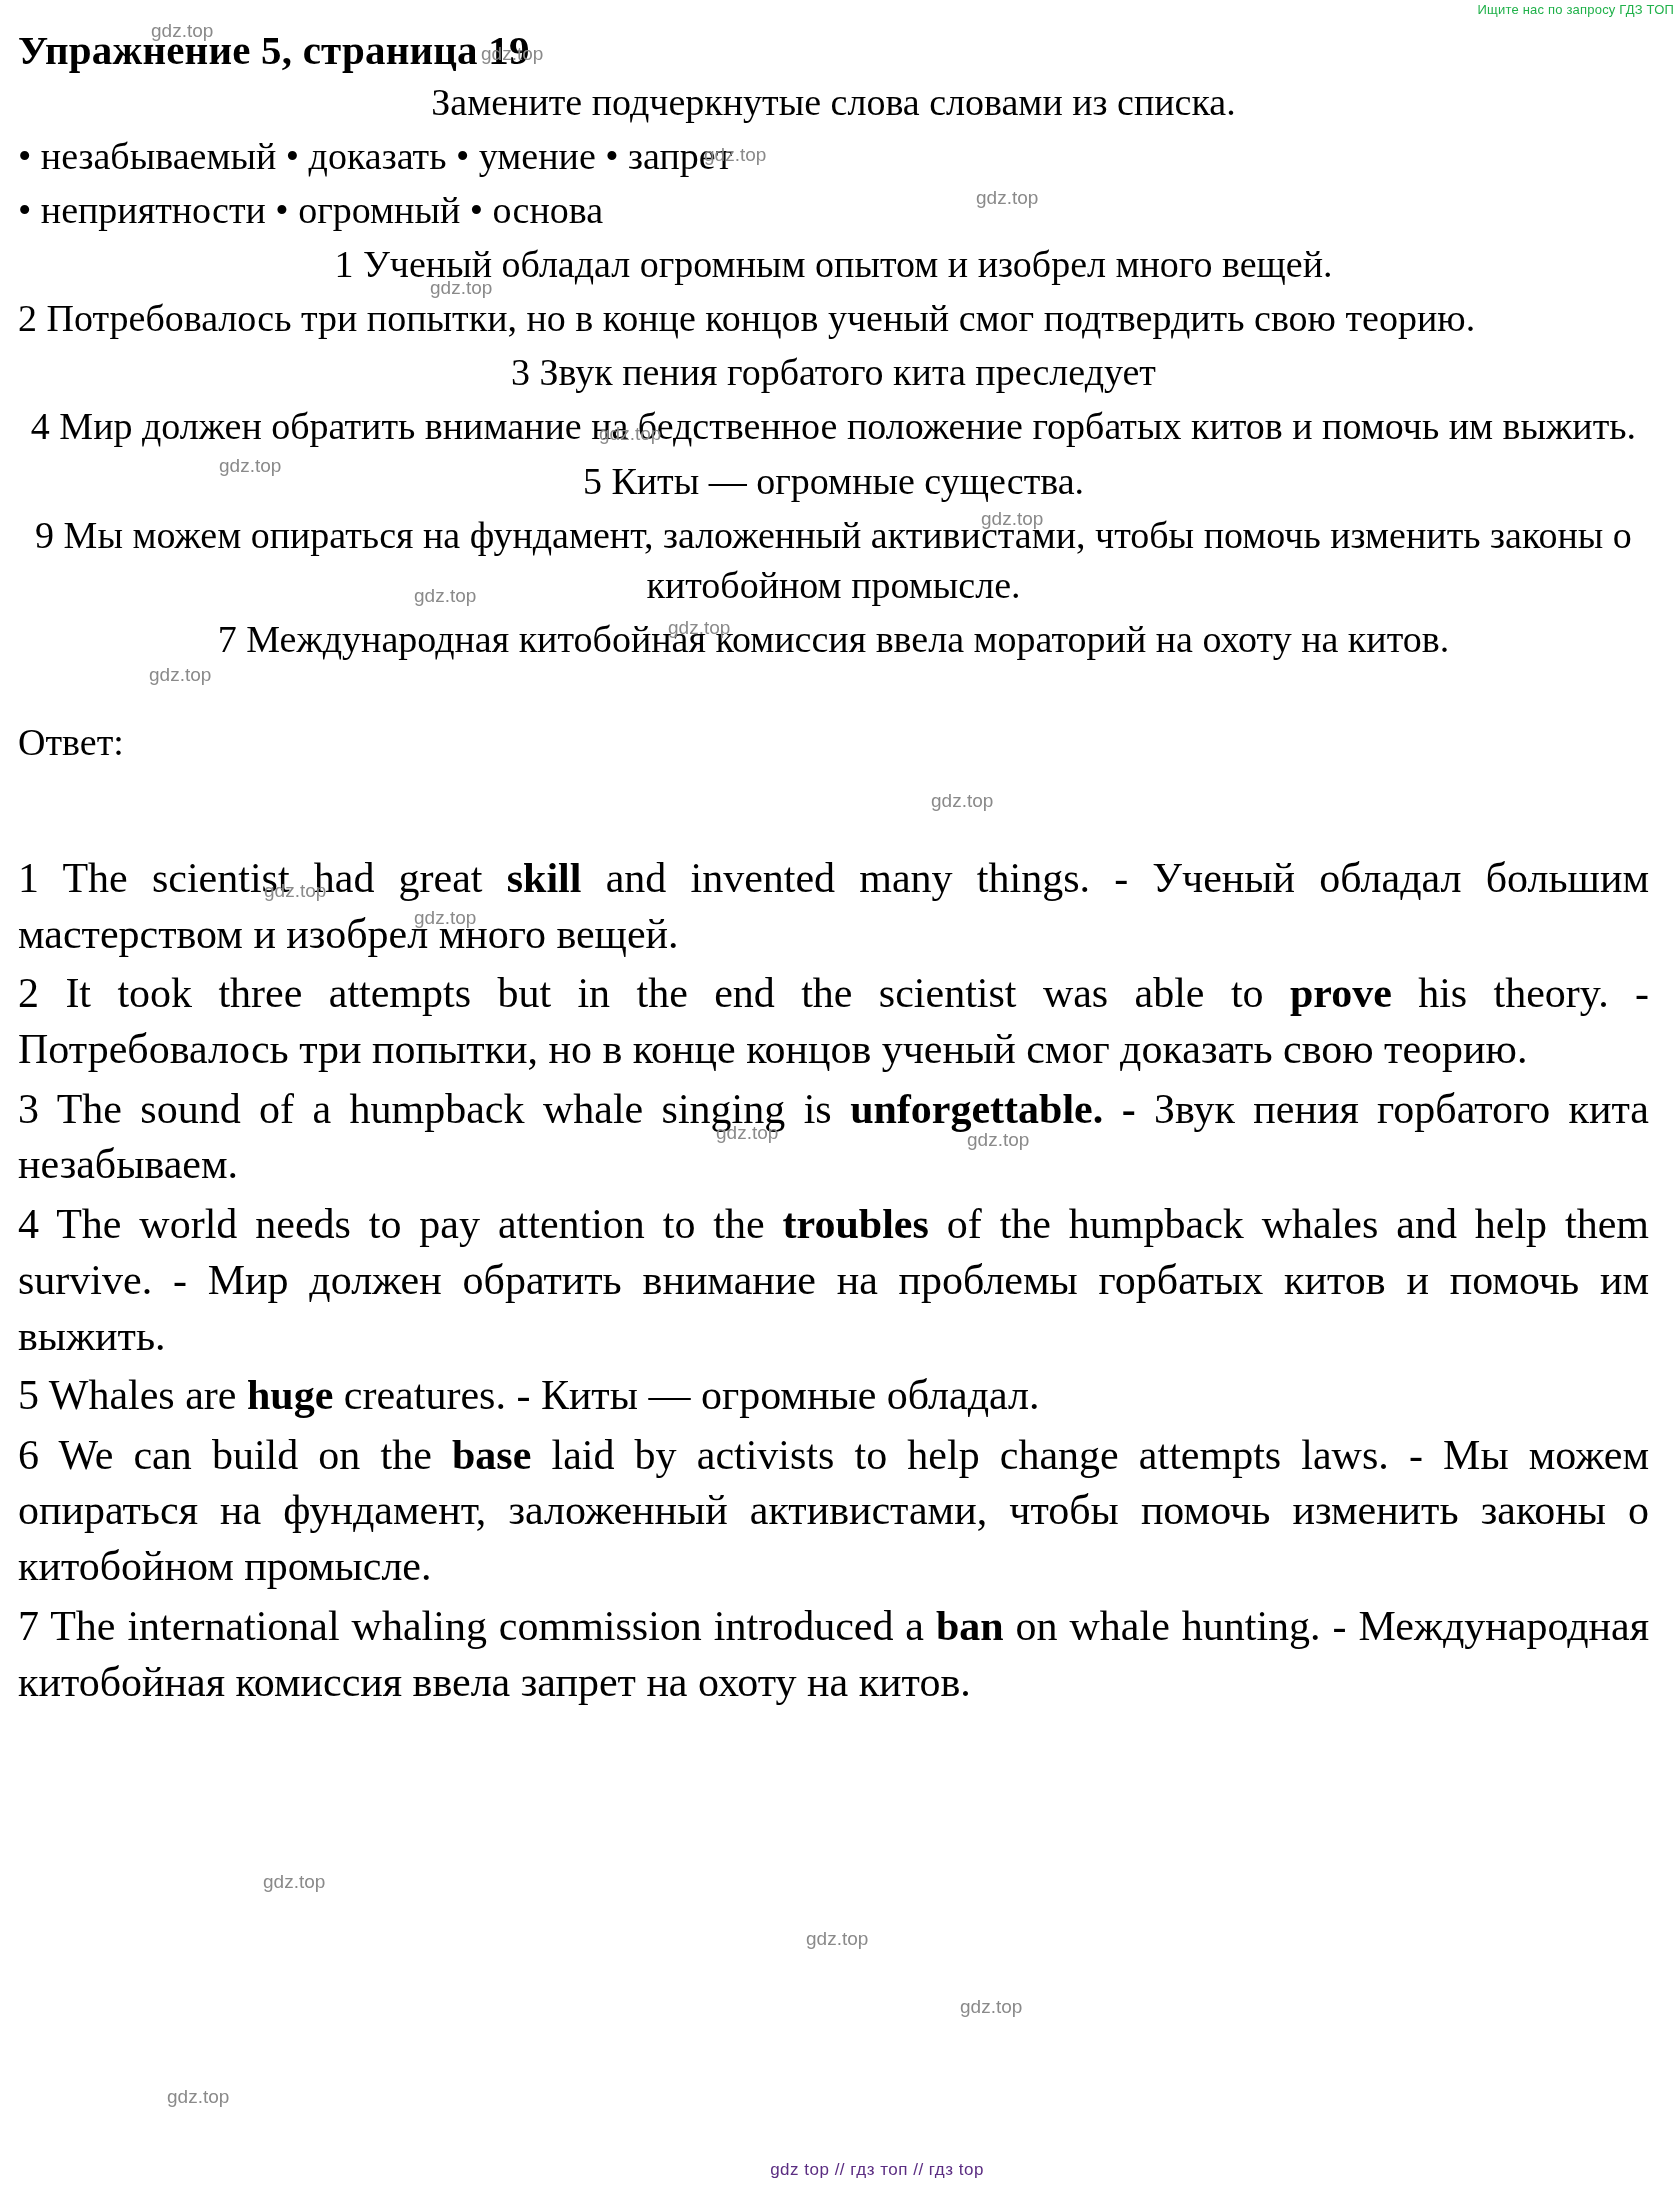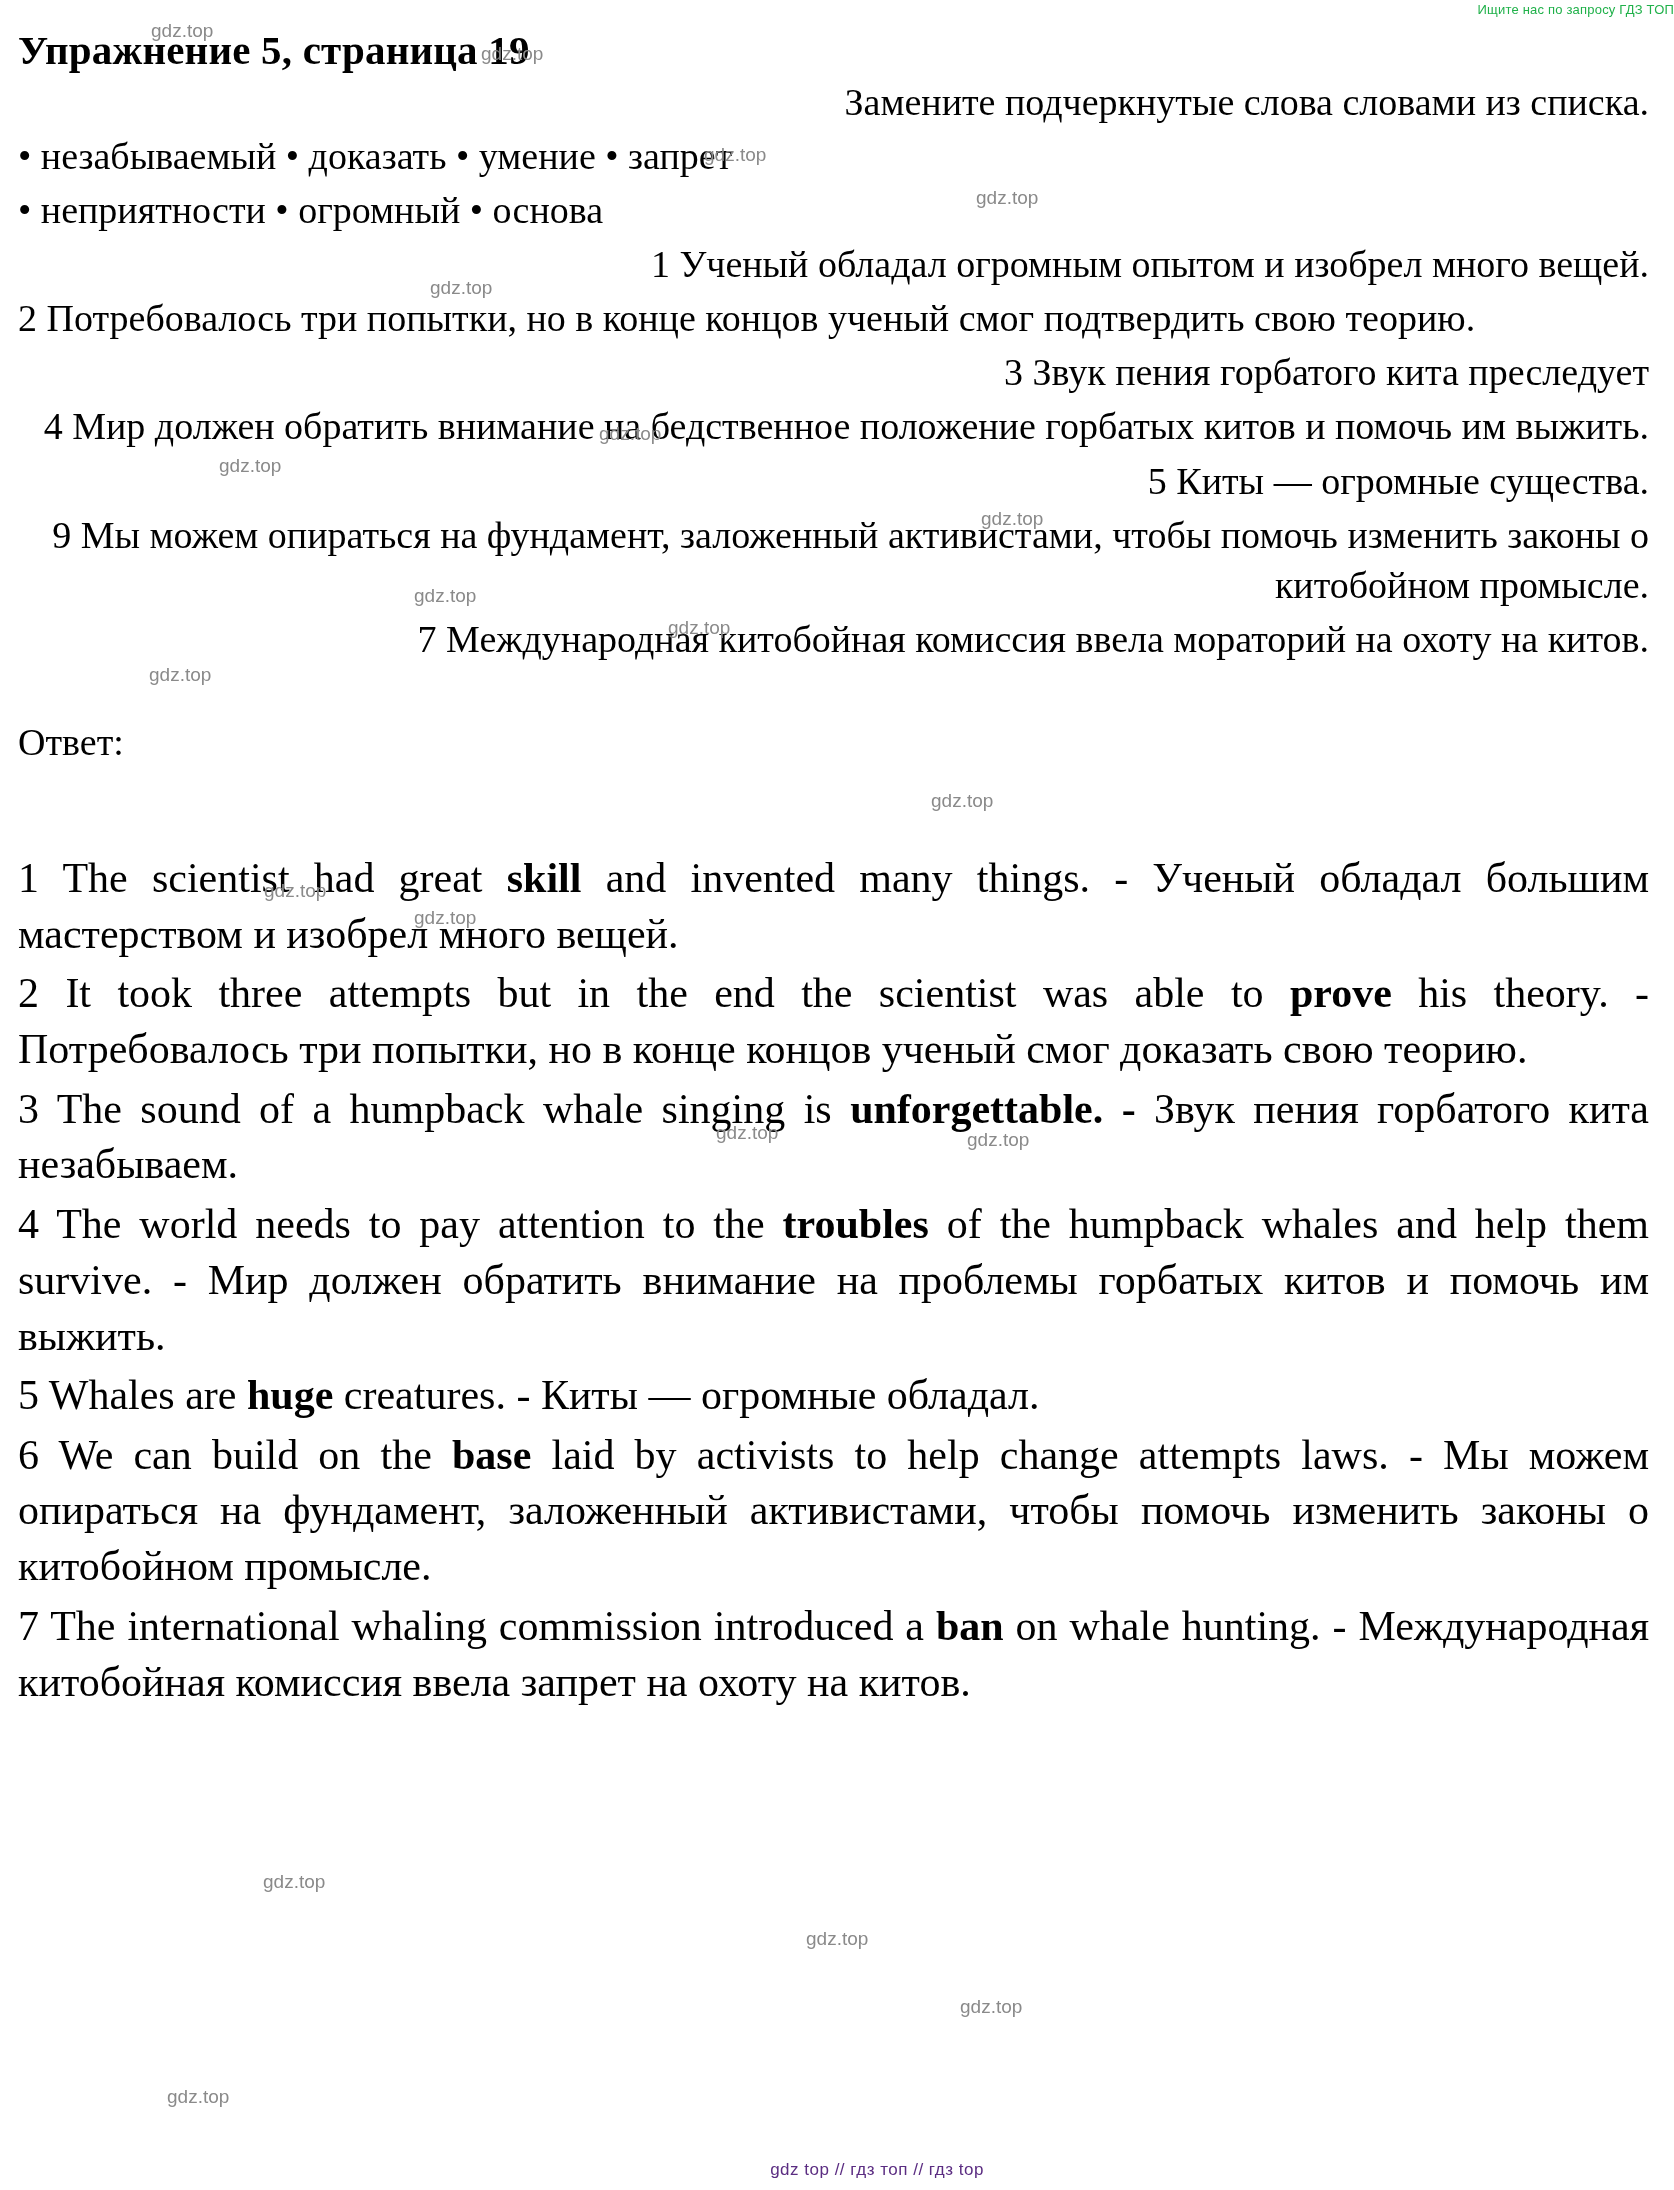--- a/index.html
+++ b/index.html
@@ -43,21 +43,21 @@
     font-weight: bold;
     margin: 0 0 0 0;
     line-height: 1.26;
     letter-spacing: 0.2px;
   }
 
   p.line {
     font-size: 38px;
     line-height: 1.33;
     margin: 0 0 3.6px 0;
-    text-align: right;
+    text-align: center;
   }
   p.line.justify {
     text-align: justify;
     text-align-last: left;
   }
   p.words {
     font-size: 38px;
     line-height: 1.33;
     margin: 0 0 3.6px 0;
   }

